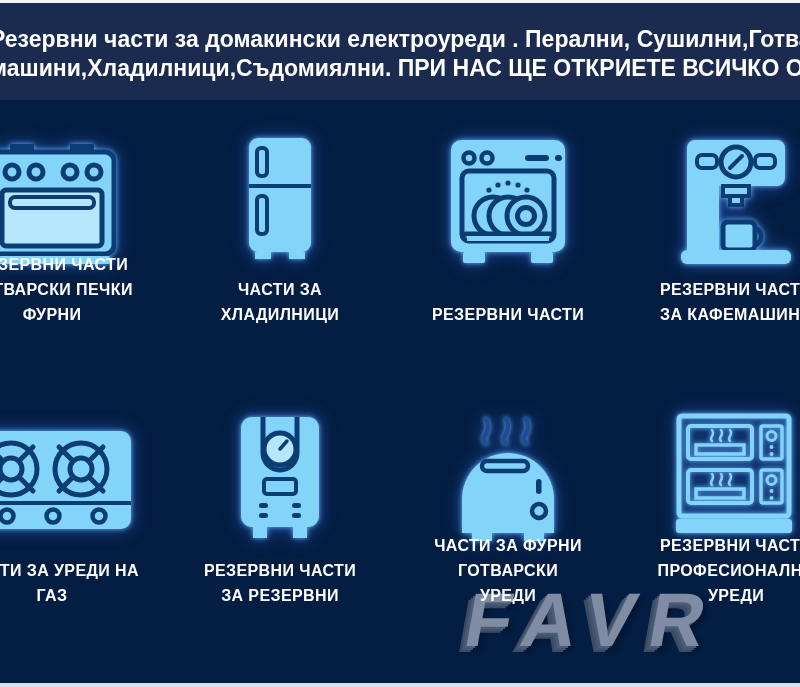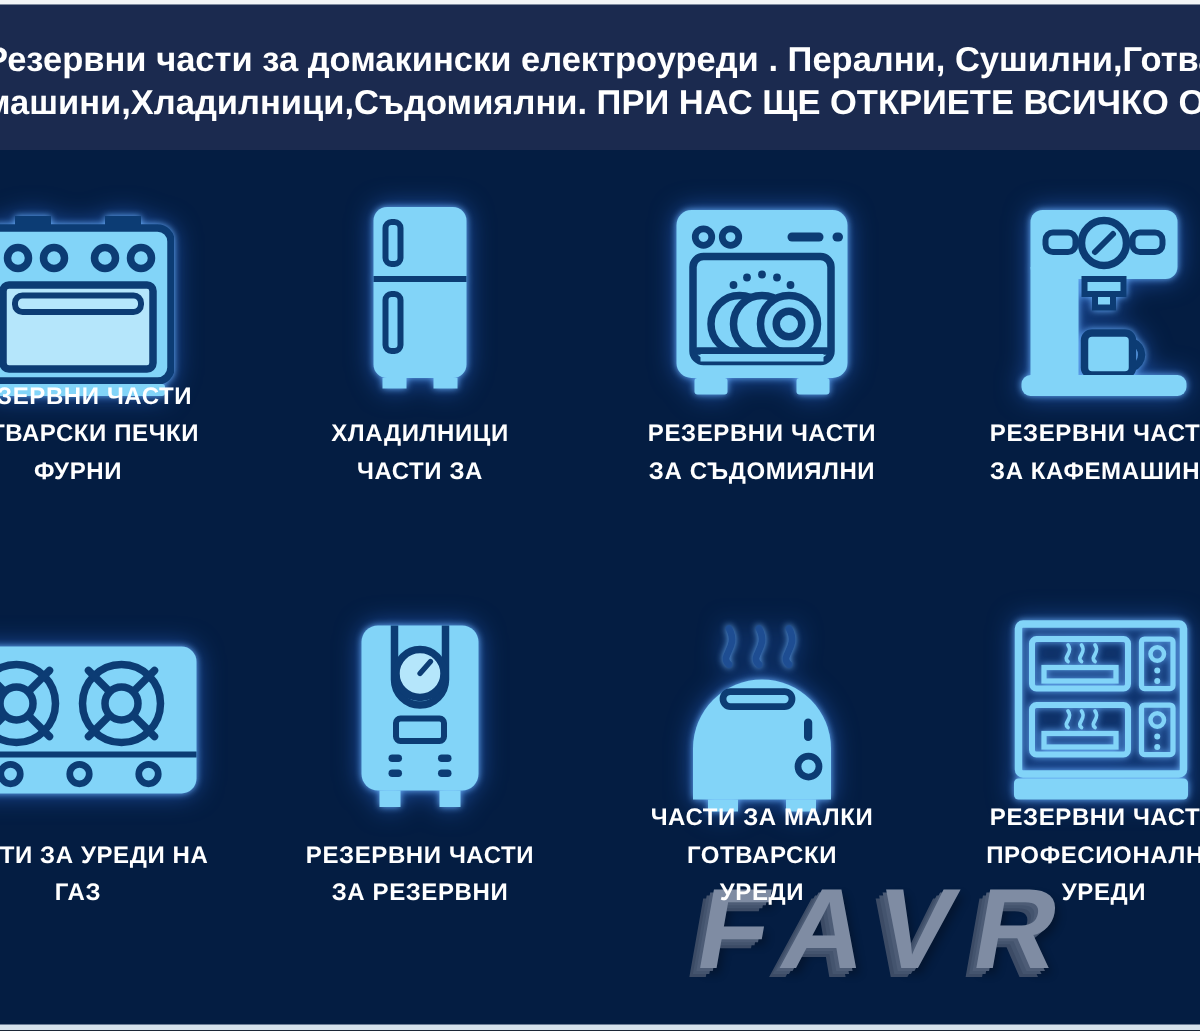--- a/index.html
+++ b/index.html
@@ -101,22 +101,22 @@
             <svg width="70" height="126" viewBox="0 0 70 126" class="mb4">
               <rect x="4" y="2" width="62" height="114" rx="9" fill="#82d4f8"></rect>
               <line x1="4" y1="50" x2="66" y2="50" stroke="#0c3c74" stroke-width="4"></line>
               <rect x="12" y="12" width="10" height="28" rx="4" fill="#82d4f8" stroke="#0c3c74" stroke-width="4"></rect>
               <rect x="12" y="60" width="10" height="38" rx="4" fill="#82d4f8" stroke="#0c3c74" stroke-width="4"></rect>
               <rect x="10" y="116" width="16" height="7" fill="#82d4f8"></rect>
               <rect x="44" y="116" width="16" height="7" fill="#82d4f8"></rect>
             </svg>
           </div>
           <div class="label">
+            <span class="line">ЧАСТИ ЗА</span>
             <span class="line">ХЛАДИЛНИЦИ</span>
-            <span class="line">ЧАСТИ ЗА</span>
           </div>
         </div>
 
         <div class="cell">
           <div class="icon-wrap">
             <svg width="118" height="128" viewBox="0 0 118 128">
               <rect x="2" y="2" width="114" height="112" rx="10" fill="#82d4f8"></rect>
               <circle cx="20" cy="20" r="5.5" fill="#82d4f8" stroke="#0c3c74" stroke-width="4.5"></circle>
               <circle cx="38" cy="20" r="5.5" fill="#82d4f8" stroke="#0c3c74" stroke-width="4.5"></circle>
               <rect x="76" y="17" width="24" height="6" rx="3" fill="#0c3c74"></rect>
@@ -132,21 +132,20 @@
               <circle cx="77" cy="78" r="19" fill="#82d4f8" stroke="#0c3c74" stroke-width="5"></circle>
               <circle cx="77" cy="78" r="8.5" fill="#82d4f8" stroke="#0c3c74" stroke-width="5"></circle>
               <path d="M16,96 h86" stroke="#0c3c74" stroke-width="5" stroke-linecap="round"></path>
               <rect x="18" y="98" width="82" height="5" fill="#82d4f8"></rect>
               <rect x="14" y="114" width="22" height="11" rx="2" fill="#82d4f8"></rect>
               <rect x="82" y="114" width="22" height="11" rx="2" fill="#82d4f8"></rect>
             </svg>
           </div>
           <div class="label">
             <span class="line">РЕЗЕРВНИ ЧАСТИ</span>
-            <span class="line">ЗА СЪДОМИЯЛНИ</span>
           </div>
         </div>
 
         <div class="cell">
           <div class="icon-wrap">
             <svg width="114" height="128" viewBox="0 0 114 128">
               <rect x="8" y="2" width="98" height="46" rx="8" fill="#82d4f8"></rect>
               <rect x="18" y="17" width="20" height="13" rx="5" fill="#82d4f8" stroke="#0c3c74" stroke-width="4"></rect>
               <circle cx="57" cy="24" r="15" fill="#82d4f8" stroke="#0c3c74" stroke-width="5"></circle>
               <line x1="51" y1="30" x2="63" y2="18" stroke="#0c3c74" stroke-width="4" stroke-linecap="round"></line>
@@ -222,21 +221,21 @@
               <path d="M74,30 c-7,-6 7,-11 0,-24" fill="none" stroke="#1e4d92" stroke-width="4.5" stroke-linecap="round"></path>
               <path d="M10,120 v-34 a46,46 0 0 1 92,0 v34 z" fill="#82d4f8"></path>
               <rect x="30" y="48" width="46" height="10" rx="5" fill="#82d4f8" stroke="#0c3c74" stroke-width="4.5"></rect>
               <rect x="84" y="66" width="5.5" height="15" rx="2.75" fill="#0c3c74"></rect>
               <circle cx="87" cy="98" r="7" fill="#82d4f8" stroke="#0c3c74" stroke-width="4.5"></circle>
               <rect x="20" y="120" width="20" height="8" fill="#82d4f8"></rect>
               <rect x="72" y="120" width="20" height="8" fill="#82d4f8"></rect>
             </svg>
           </div>
           <div class="label">
-            <span class="line">ЧАСТИ ЗА МАЛКИ</span>
+            <span class="line">ЧАСТИ ЗА ФУРНИ</span>
             <span class="line">ГОТВАРСКИ</span>
             <span class="line">УРЕДИ</span>
           </div>
         </div>
 
         <div class="cell">
           <div class="icon-wrap">
             <svg width="120" height="122" viewBox="0 0 120 122" class="mb8">
               <rect x="3" y="3" width="110" height="100" rx="3" fill="none" stroke="#82d4f8" stroke-width="5"></rect>
               <rect x="12" y="13" width="64" height="33" rx="3" fill="none" stroke="#82d4f8" stroke-width="4"></rect>

